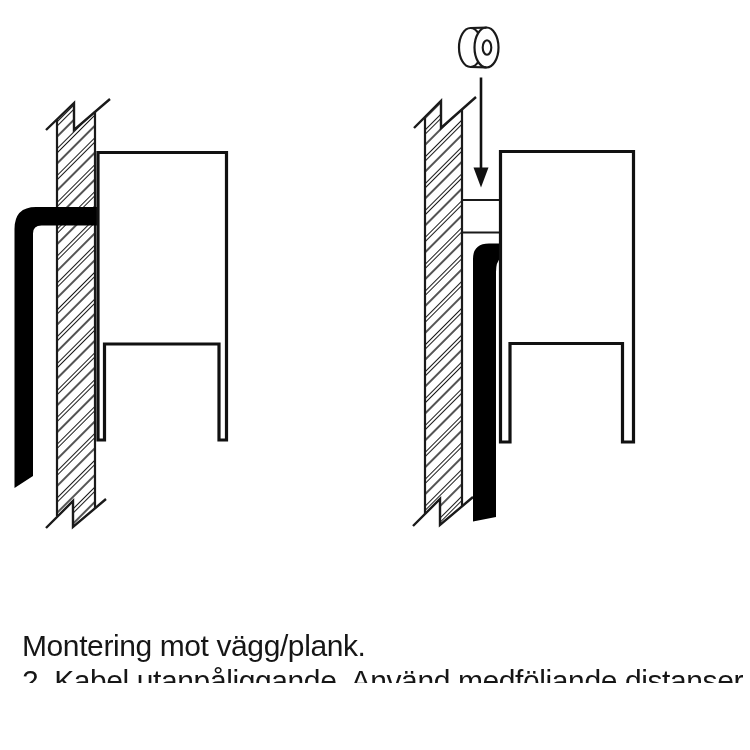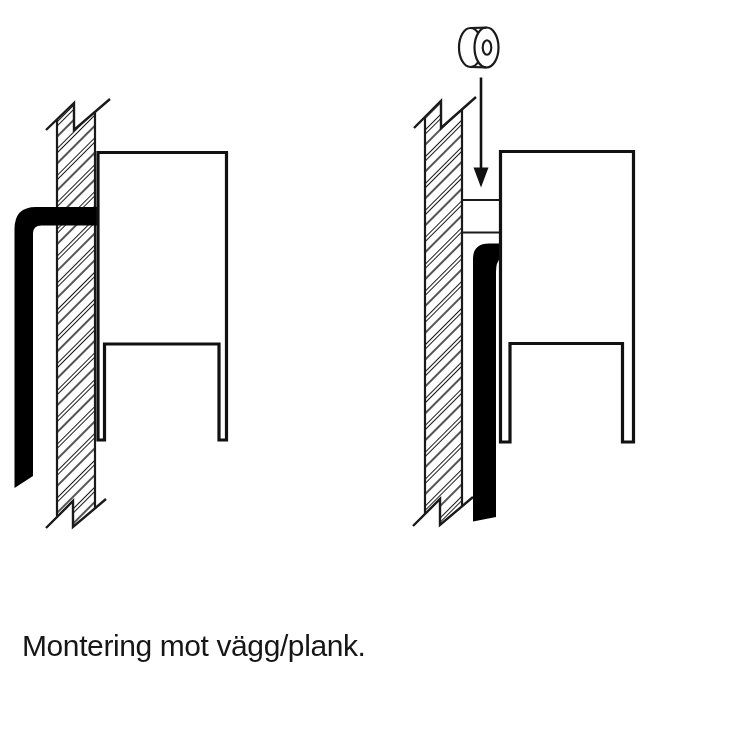--- a/index.html
+++ b/index.html
@@ -77,15 +77,16 @@
       </g>
 
       <path d="M489,243.5 Q473,243.5 473,259 L473,521.5 L496,517 L496,272 Q496,262 500.5,258 L500.5,243.5 Z" fill="#000000"></path>
 
       <path d="M500.5,151.5 H633.5 V442 H622.5 V343.5 H510 V442 H500.5 Z" fill="#ffffff" stroke="#111111" stroke-width="3.2" stroke-linejoin="miter"></path>
     </g>
   </svg>
 
   <div class="caption">
     <div class="cap-line">Montering mot vägg/plank.</div>
+    <div class="cap-line">2. Kabel utanpåliggande. Använd medföljande distanser.</div>
   </div>
 
 </div>
 
 </body></html>

